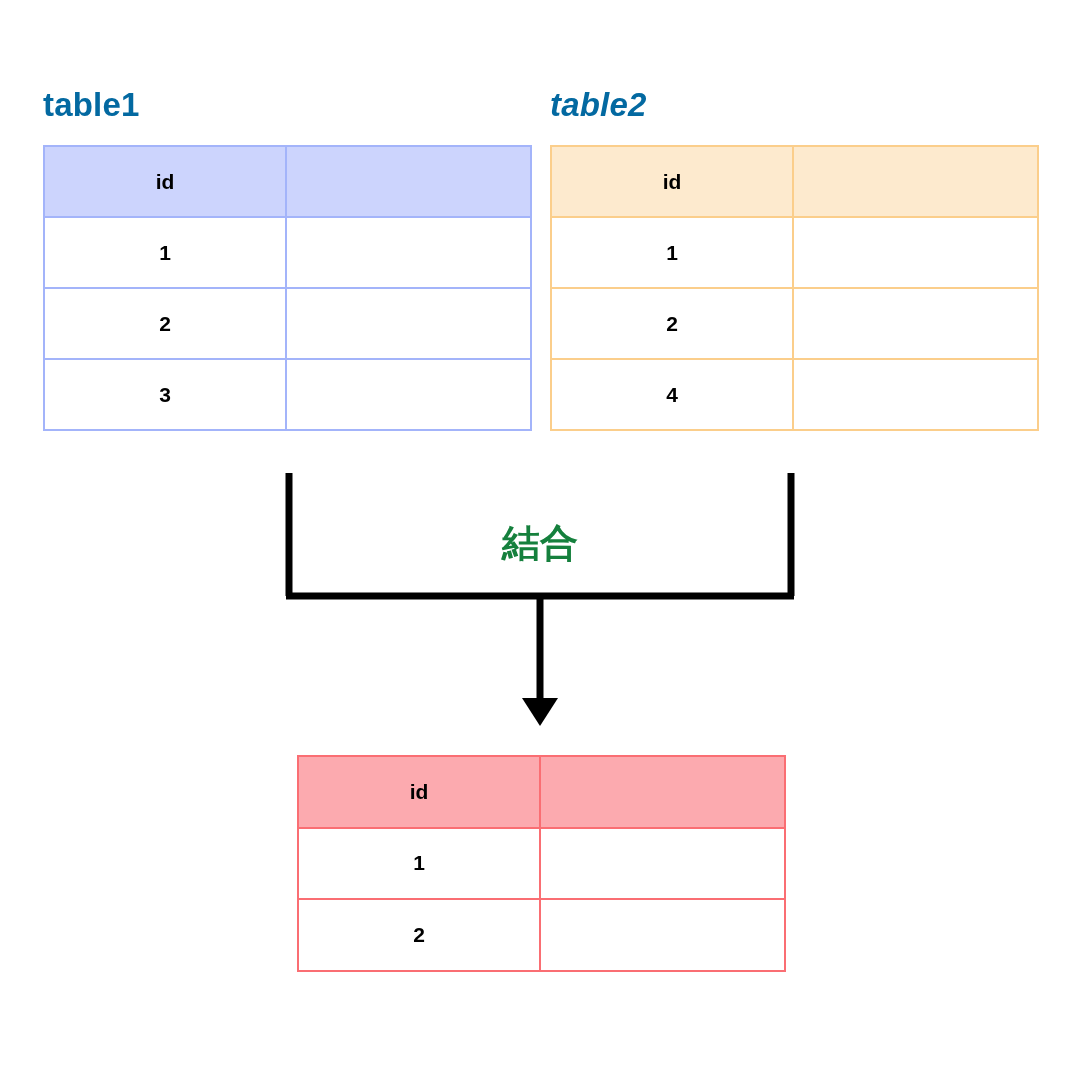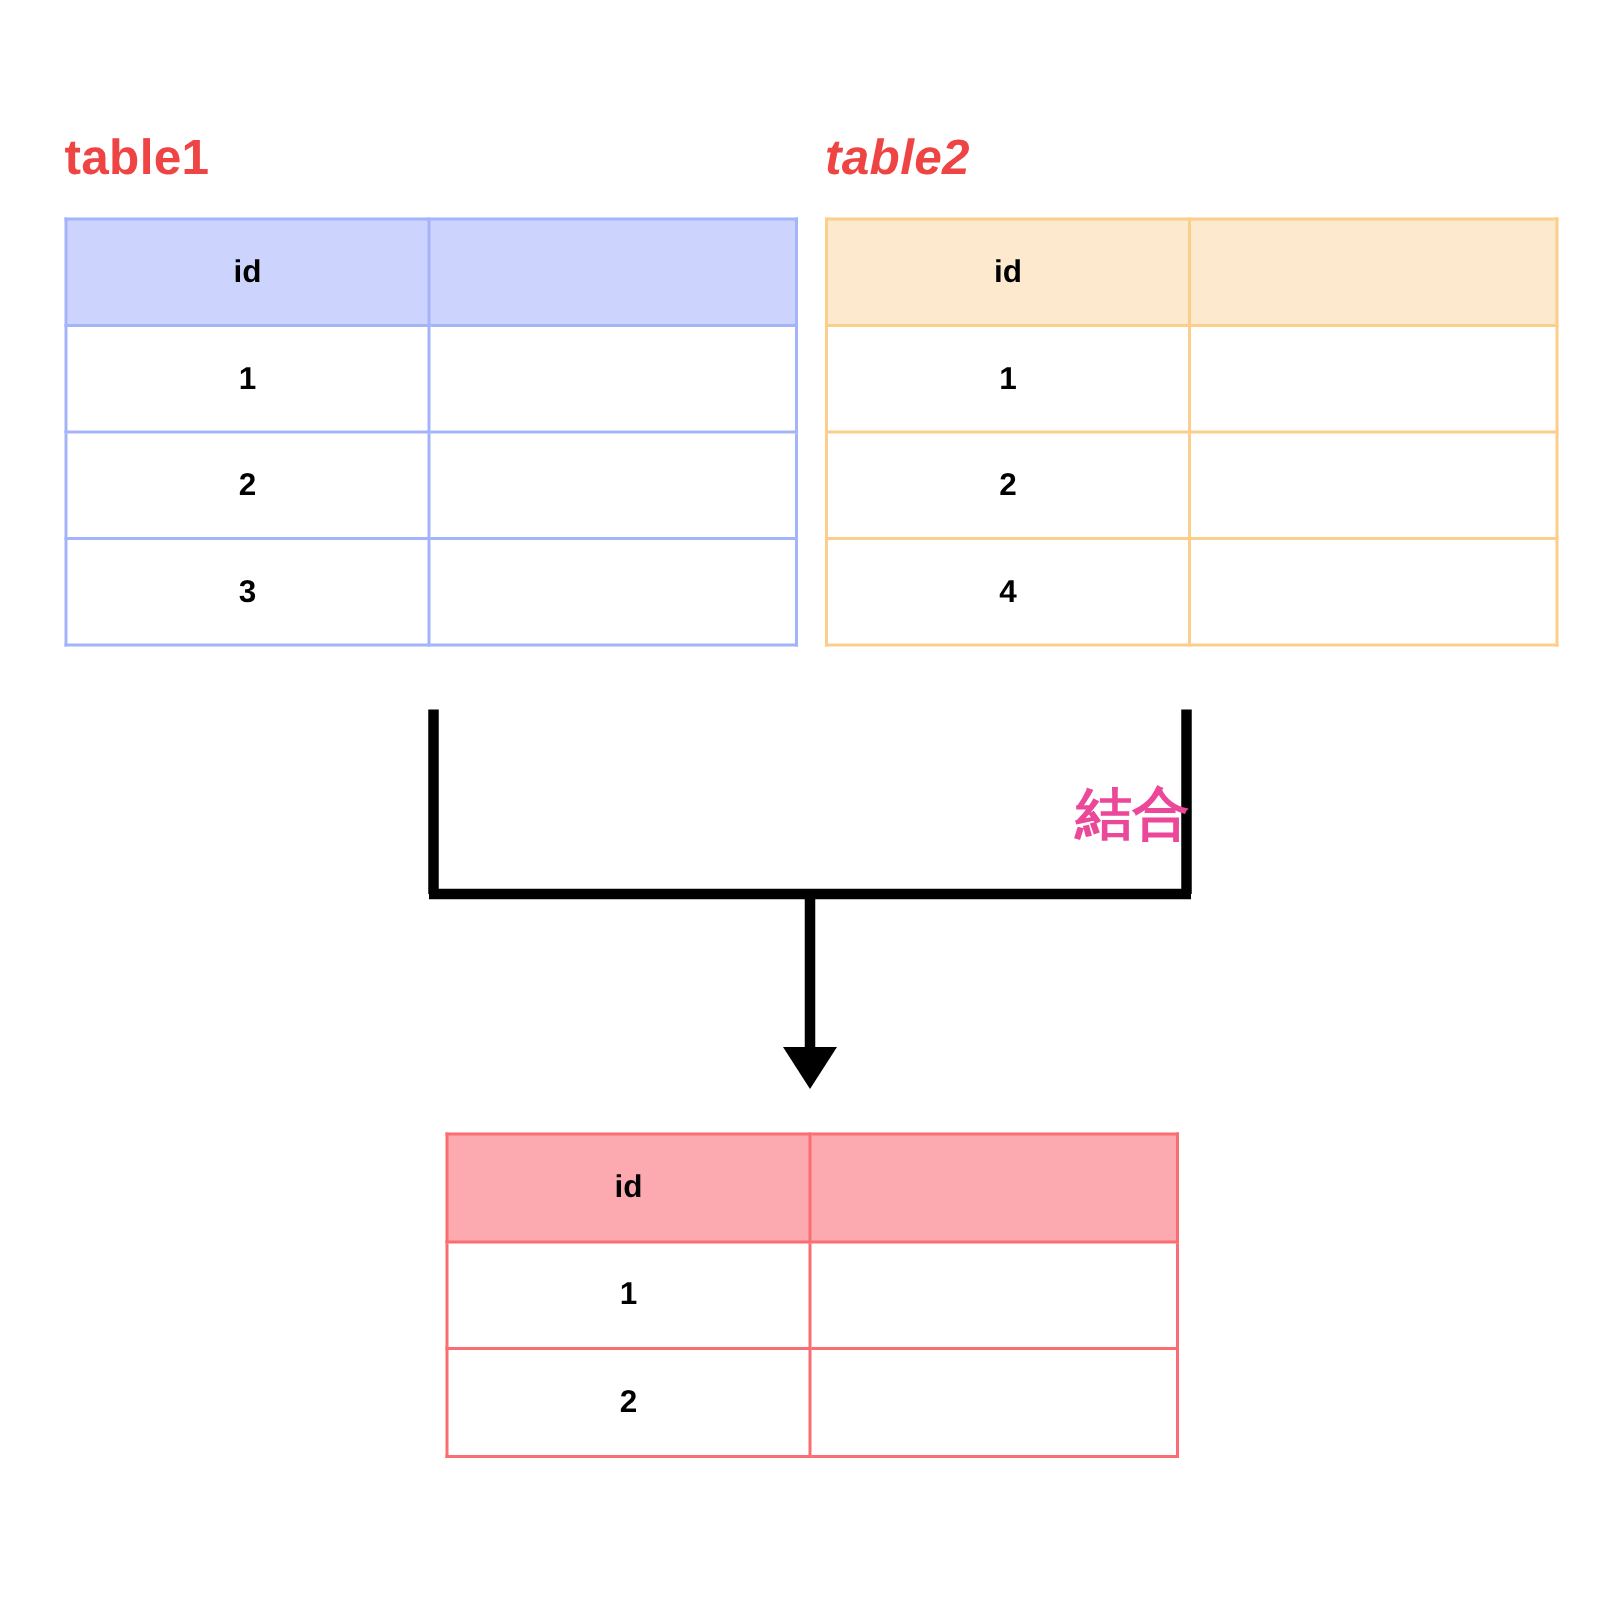--- a/index.html
+++ b/index.html
@@ -19,21 +19,21 @@
     left: 0; top: 0;
     width: 1080px;
     height: 1080px;
   }
 
   
   .table-title {
     position: absolute;
     font-size: 33px;
     font-weight: bold;
-    color: #ef4444;
+    color: #0369a1;
     letter-spacing: 0.2px;
     line-height: 1;
     white-space: nowrap;
   }
   #title-table1 { left: 43px; top: 88px; }
   #title-table2 { left: 550px; top: 88px; font-style: italic; }
 
   
   .db-table {
     position: absolute;
@@ -105,24 +105,24 @@
     left: 0; top: 0;
     width: 1080px;
     height: 1080px;
     pointer-events: none;
   }
   #join-label {
     position: absolute;
     left: 287px;
     top: 524px;
     width: 506px;
-    text-align: right;
+    text-align: center;
     font-size: 38px;
     font-weight: bold;
-    color: #ec4899;
+    color: #15803d;
     line-height: 1;
     white-space: nowrap;
   }
 </style>
 </head>
 <body>
 
 <div id="canvas">
 
   <div id="title-table1" class="table-title">table1</div>

